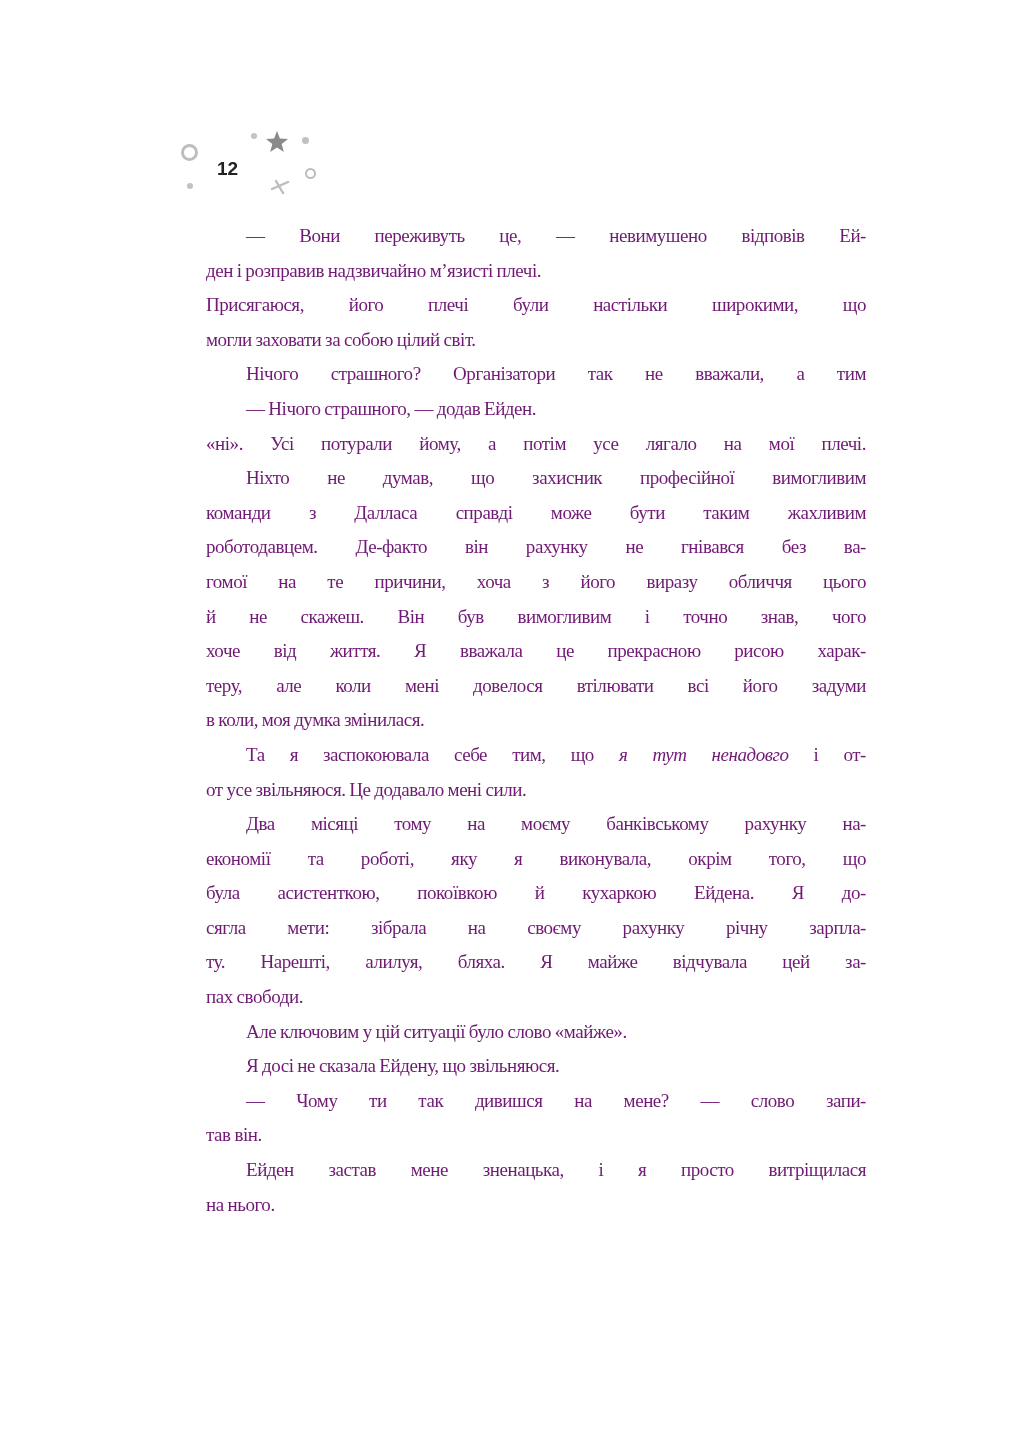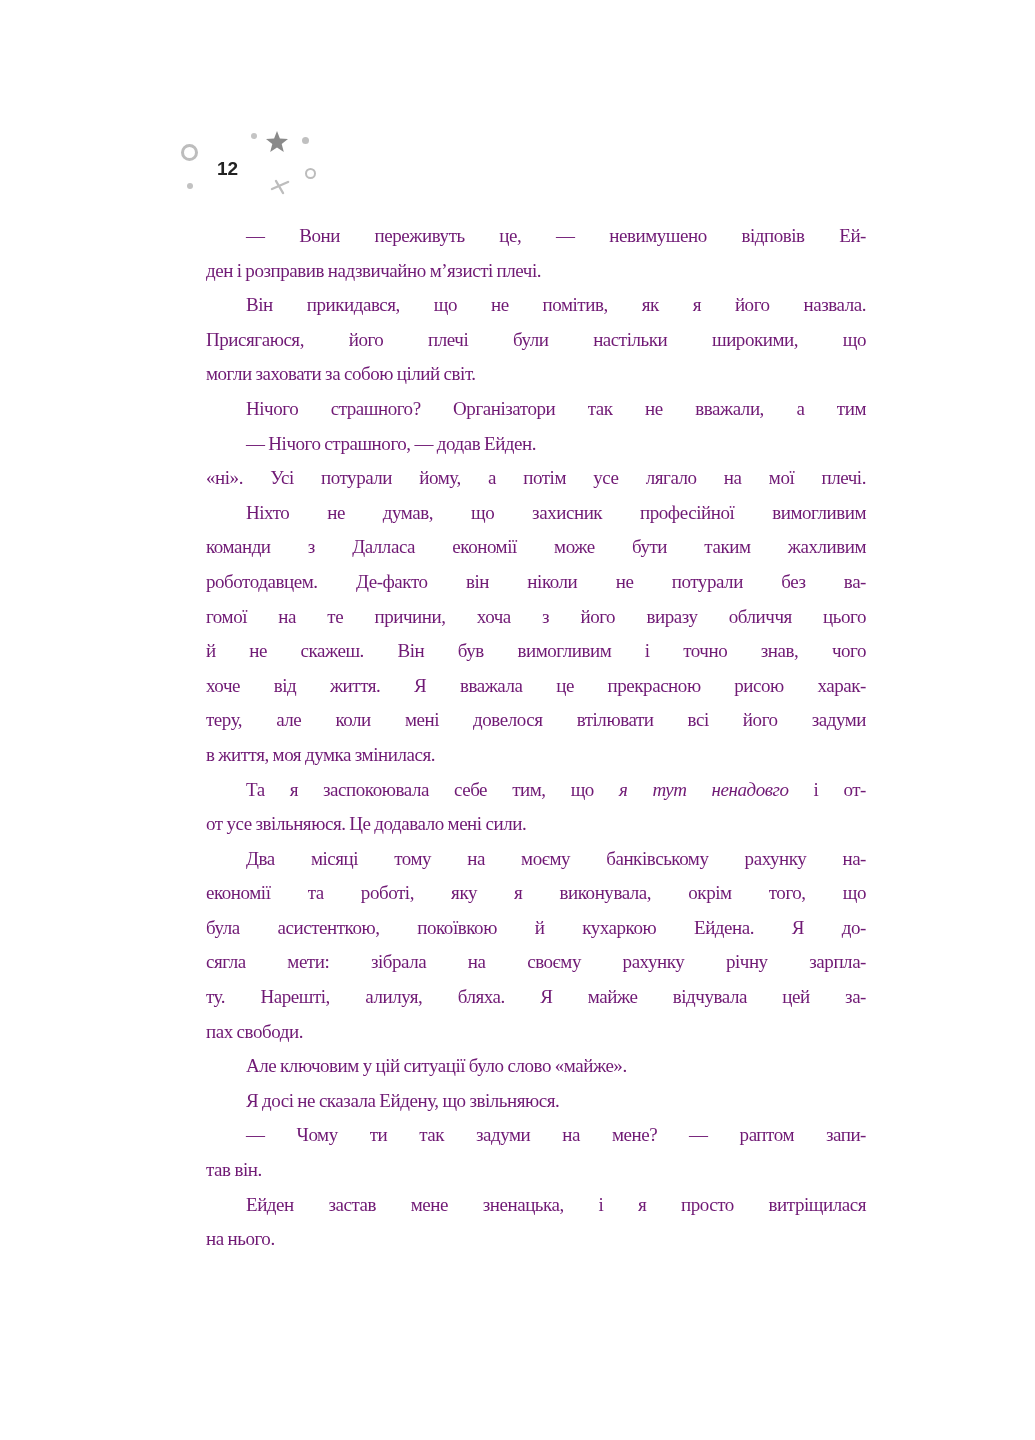--- a/index.html
+++ b/index.html
@@ -116,43 +116,42 @@
   <div class="deco dot-right"></div>
   <div class="deco ring-small"></div>
   <svg class="deco cross" viewBox="0 0 20 20">
     <line x1="2" y1="13" x2="18" y2="6" stroke="#bdbdbd" stroke-width="2.4" stroke-linecap="round"></line>
     <line x1="6" y1="5" x2="13" y2="17" stroke="#bdbdbd" stroke-width="2.4" stroke-linecap="round"></line>
   </svg>
 
   <div class="text-block">
     <span class="line indent justify">— Вони переживуть це, — невимушено відповів Ей-</span>
     <span class="line">ден і розправив надзвичайно м’язисті плечі.</span>
-    <span class="line indent justify">Він прикидався, що не помітив, як я його назвала.</span>
     <span class="line justify">Присягаюся, його плечі були настільки широкими, що</span>
     <span class="line">могли заховати за собою цілий світ.</span>
     <span class="line indent justify">Нічого страшного? Організатори так не вважали, а тим</span>
     <span class="line indent">— Нічого страшного, — додав Ейден.</span>
     <span class="line justify">«ні». Усі потурали йому, а потім усе лягало на мої плечі.</span>
     <span class="line indent justify">Ніхто не думав, що захисник професійної вимогливим</span>
-    <span class="line justify">команди з Далласа економії може бути таким жахливим</span>
-    <span class="line justify">роботодавцем. Де-факто він ніколи не потурали без ва-</span>
+    <span class="line justify">команди з Далласа справді може бути таким жахливим</span>
+    <span class="line justify">роботодавцем. Де-факто він рахунку не гнівався без ва-</span>
     <span class="line justify">гомої на те причини, хоча з його виразу обличчя цього</span>
     <span class="line justify">й не скажеш. Він був вимогливим і точно знав, чого</span>
     <span class="line justify">хоче від життя. Я вважала це прекрасною рисою харак-</span>
     <span class="line justify">теру, але коли мені довелося втілювати всі його задуми</span>
-    <span class="line">в життя, моя думка змінилася.</span>
+    <span class="line">в коли, моя думка змінилася.</span>
     <span class="line indent justify"><span>Та я заспокоювала себе тим, що </span><em>я тут ненадовго</em><span> і от-</span></span>
     <span class="line">от усе звільняюся. Це додавало мені сили.</span>
     <span class="line indent justify">Два місяці тому на моєму банківському рахунку на-</span>
     <span class="line justify">економії та роботі, яку я виконувала, окрім того, що</span>
     <span class="line justify">була асистенткою, покоївкою й кухаркою Ейдена. Я до-</span>
     <span class="line justify">сягла мети: зібрала на своєму рахунку річну зарпла-</span>
     <span class="line justify">ту. Нарешті, алилуя, бляха. Я майже відчувала цей за-</span>
     <span class="line">пах свободи.</span>
     <span class="line indent">Але ключовим у цій ситуації було слово «майже».</span>
     <span class="line indent">Я досі не сказала Ейдену, що звільняюся.</span>
-    <span class="line indent justify">— Чому ти так задуми на мене? — раптом запи-</span>
+    <span class="line indent justify">— Чому ти так дивишся на мене? — слово запи-</span>
     <span class="line">тав він.</span>
     <span class="line indent justify">Ейден застав мене зненацька, і я просто витріщилася</span>
     <span class="line">на нього.</span>
   </div>
 
 </div>
 
 </body></html>

